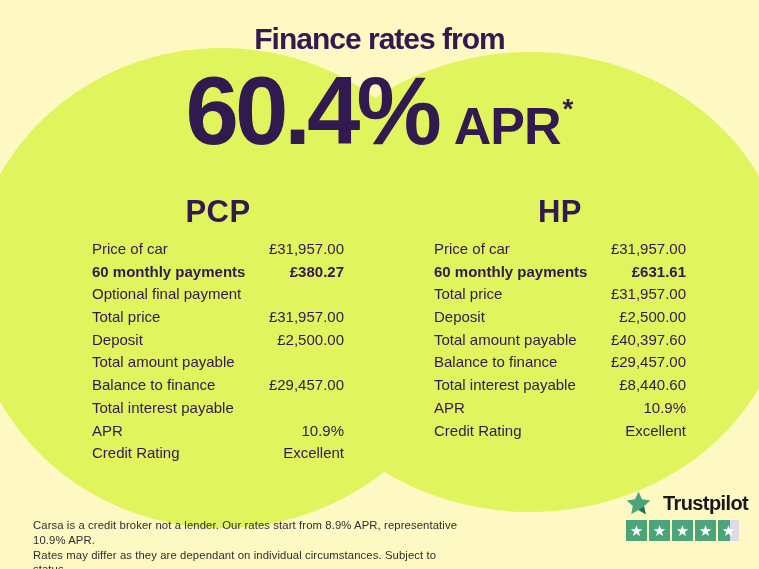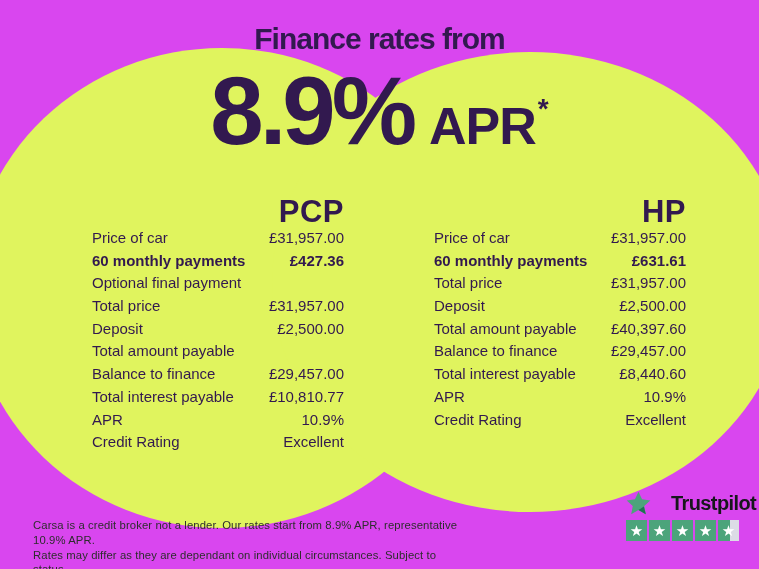--- a/index.html
+++ b/index.html
@@ -1,84 +1,84 @@
 <!DOCTYPE html>
 <html><head>
 <meta charset="utf-8">
 <style>
   html,body { margin:0; padding:0; background:#ffffff; }
   .canvas {
     position:relative; width:759px; height:569px; overflow:hidden;
-    background:#d946ef; color:#32194f;
+    background:#fef9c3; color:#32194f;
     font-family:"Liberation Sans", sans-serif;
   }
   .blob { position:absolute; border-radius:50%; background:#e0f45e; }
   .blob-left  { left:-30px; top:48px; width:504px; height:480px; }
   .blob-right { left:272px; top:52px; width:516px; height:460px; }
 
   .title {
     position:absolute; top:22px; left:0; width:100%; text-align:center;
     font-size:30px; font-weight:bold; letter-spacing:-1px;
   }
   .rate-line { position:absolute; top:56px; left:0; width:100%; text-align:center; white-space:nowrap; }
   .rate { font-size:96px; font-weight:bold; letter-spacing:-4px; }
   .apr  { font-size:52px; font-weight:bold; margin-left:16px; letter-spacing:-1px; }
   .apr-star { font-size:28px; font-weight:bold; position:relative; top:-26px; margin-left:2px; }
 
   .finance-table { position:absolute; top:196px; }
   #pcp-table { left:92px;  width:252px; }
   #hp-table  { left:434px; width:252px; }
   .table-heading {
-    text-align:right; font-size:31px; font-weight:bold;
-    line-height:1; letter-spacing:0.5px;
+    text-align:center; font-size:31px; font-weight:bold;
+    line-height:1; margin-bottom:11px; letter-spacing:0.5px;
   }
   .trow {
     display:flex; justify-content:space-between; align-items:baseline;
     font-size:15px; line-height:22.7px; height:22.7px;
   }
   .trow.bold { font-weight:bold;align-items:flex-end; }
   .trow .lbl { white-space:nowrap; }
   .trow .val { white-space:nowrap; }
 
   .disclaimer {
     position:absolute; left:33px; top:518px; width:430px;
     font-size:11.3px; line-height:14.8px; color:#2d2d2d; letter-spacing:0.1px;
   }
 
   .trustpilot { position:absolute; left:626px; top:491px; }
-  .tp-logo-row { display:flex; align-items:center; gap:20px; }
+  .tp-logo-row { display:flex; align-items:center; gap:12px; }
   .tp-name { font-size:20px; font-weight:bold; color:#17171c; letter-spacing:-0.6px; }
   .tp-stars { display:flex; gap:2px; margin-top:5px; }
   .tp-star-box {
     width:21px; height:21px; display:flex; align-items:center; justify-content:center;
     color:#ffffff; font-size:15px; line-height:21px; user-select:none;
   }
 </style>
 </head>
 <body>
 
 <div class="canvas">
 
   <div class="blob blob-left"></div>
   <div class="blob blob-right"></div>
 
   <div class="title">Finance rates from</div>
 
-  <div class="rate-line"><span class="rate">8.9%</span><span class="apr">APR</span><span class="apr-star">*</span></div>
+  <div class="rate-line"><span class="rate">60.4%</span><span class="apr">APR</span><span class="apr-star">*</span></div>
 
   <div class="finance-table" id="pcp-table">
     <div class="table-heading">PCP</div>
     <div>
         <div class="trow">
           <span class="lbl">Price of car</span>
           <span class="val">£31,957.00</span>
         </div>
         <div class="trow bold">
           <span class="lbl">60 monthly payments</span>
-          <span class="val">£427.36</span>
+          <span class="val">£380.27</span>
         </div>
         <div class="trow">
           <span class="lbl">Optional final payment</span>
           <span class="val"></span>
         </div>
         <div class="trow">
           <span class="lbl">Total price</span>
           <span class="val">£31,957.00</span>
         </div>
         <div class="trow">
@@ -87,21 +87,20 @@
         </div>
         <div class="trow">
           <span class="lbl">Total amount payable</span>
         </div>
         <div class="trow">
           <span class="lbl">Balance to finance</span>
           <span class="val">£29,457.00</span>
         </div>
         <div class="trow">
           <span class="lbl">Total interest payable</span>
-          <span class="val">£10,810.77</span>
         </div>
         <div class="trow">
           <span class="lbl">APR</span>
           <span class="val">10.9%</span>
         </div>
         <div class="trow">
           <span class="lbl">Credit Rating</span>
           <span class="val">Excellent</span>
         </div>
       </div>

